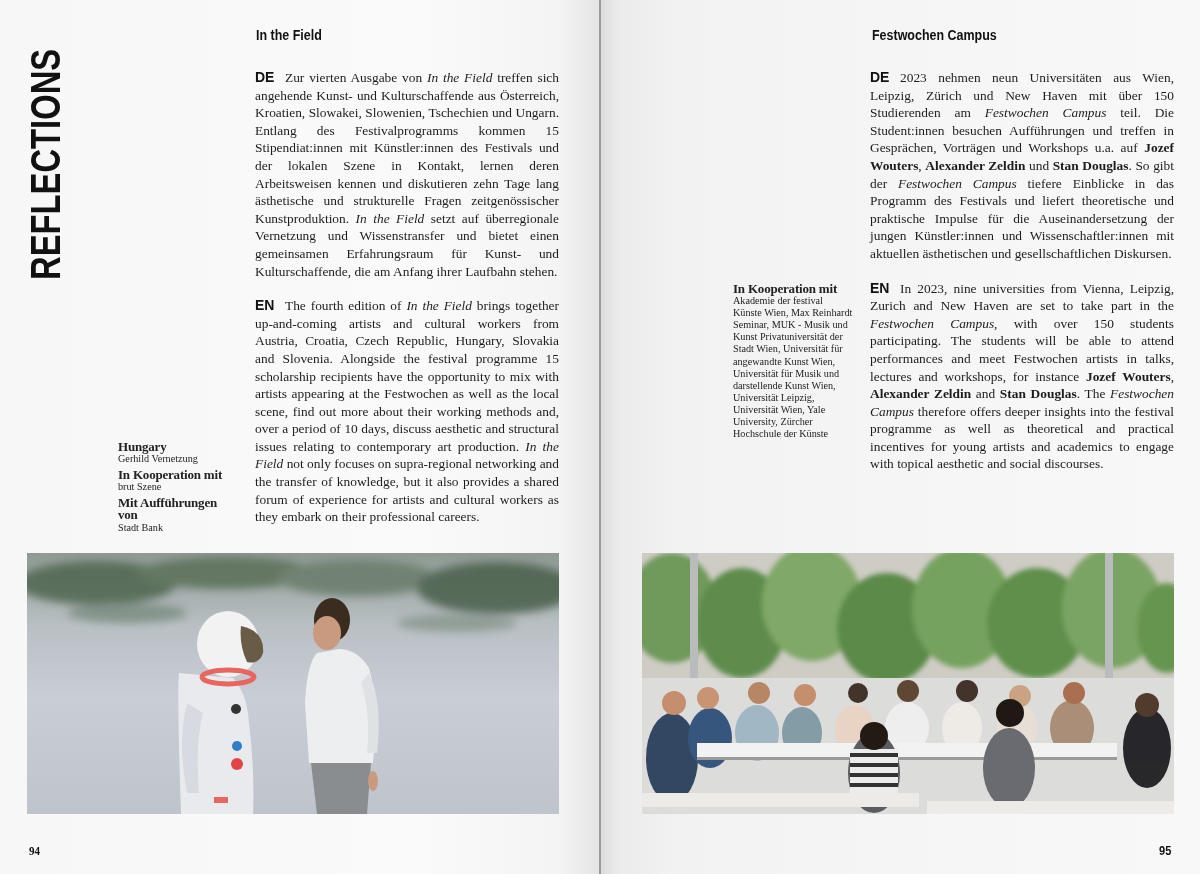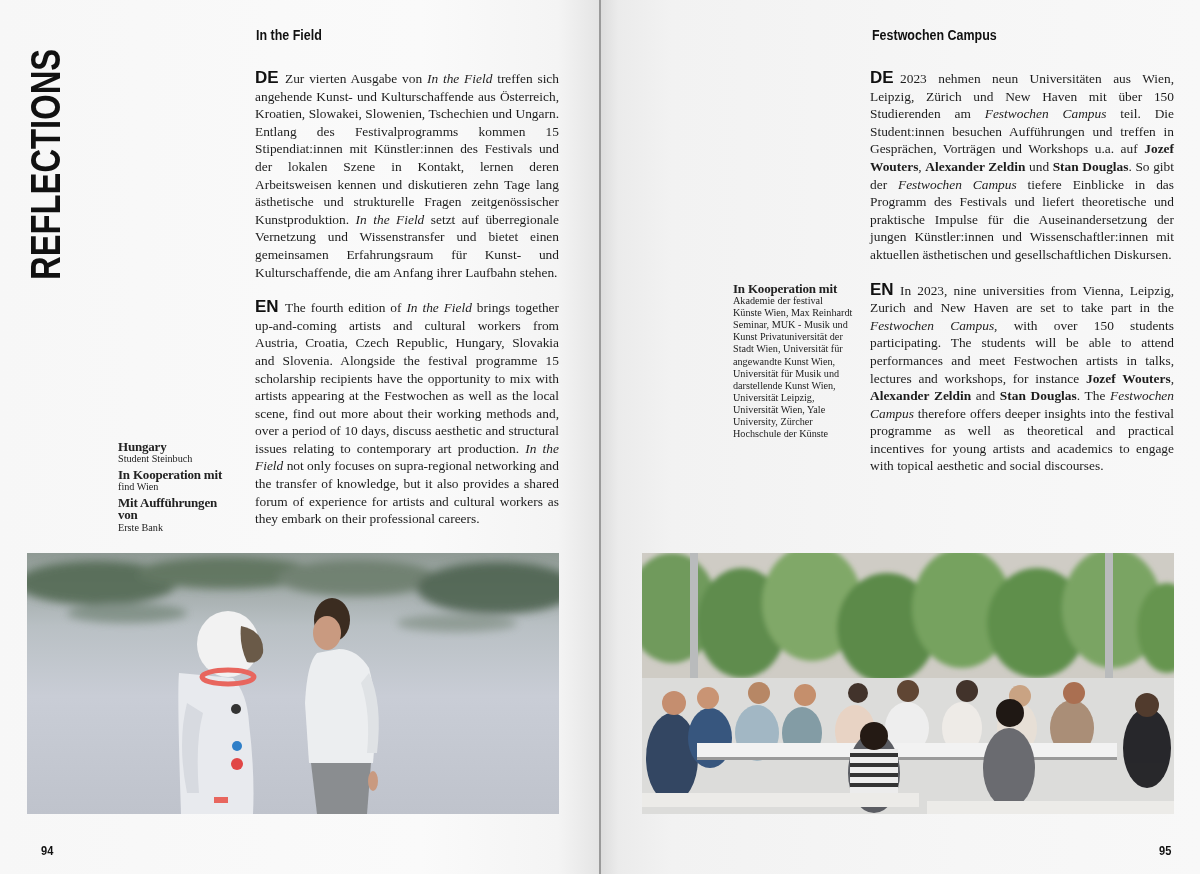--- a/index.html
+++ b/index.html
@@ -25,21 +25,21 @@
     position: absolute; font-family: "Liberation Sans", sans-serif; font-weight: bold;
     font-size: 14.5px; color: #111; white-space: nowrap;
   }
   .article-title span { display: inline-block; transform: scaleX(0.86); transform-origin: left center; }
 
   .body-text {
     position: absolute; font-size: 13.4px; line-height: 17.6px; text-align: justify; color: #1c1c1c;
   }
   .body-text p { margin-bottom: 17px; }
   .lang {
-    font-family: "Liberation Sans", sans-serif; font-weight: bold; font-size: 17px;
+    font-family: "Liberation Sans", sans-serif; font-weight: bold; font-size: 14px;
     display: inline-block; width: 30px; color: #111;
   }
   .body-text i { font-style: italic; }
   .body-text b { font-weight: bold; }
 
   .meta { position: absolute; font-size: 10.2px; line-height: 12.1px; color: #222; }
   .meta-label {
     font-family: Liberation Serif, serif; font-weight: bold; font-size: 13px;
     display: block; margin-top: 4px; letter-spacing: -0.2px;
   }
@@ -74,25 +74,25 @@
   <p>
     <span class="lang">DE</span><span class="rich"><span>Zur vierten Ausgabe von </span><i>In the Field</i><span> treffen sich angehende Kunst- und Kulturschaffende aus Österreich, Kroatien, Slowakei, Slowenien, Tschechien und Ungarn. Entlang des Festivalprogramms kommen 15 Stipendiat:innen mit Künstler:innen des Festivals und der lokalen Szene in Kontakt, lernen deren Arbeitsweisen kennen und diskutieren zehn Tage lang ästhetische und strukturelle Fragen zeitgenössischer Kunstproduktion. </span><i>In the Field</i><span> setzt auf überregionale Vernetzung und Wissenstransfer und bietet einen gemeinsamen Erfahrungsraum für Kunst- und Kulturschaffende, die am Anfang ihrer Laufbahn stehen.</span></span>
   </p>
   <p>
     <span class="lang">EN</span><span class="rich"><span>The fourth edition of </span><i>In the Field</i><span> brings together up-and-coming artists and cultural workers from Austria, Croatia, Czech Republic, Hungary, Slovakia and Slovenia. Alongside the festival programme 15 scholarship recipients have the opportunity to mix with artists appearing at the Festwochen as well as the local scene, find out more about their working methods and, over a period of 10 days, discuss aesthetic and structural issues relating to contemporary art production. </span><i>In the Field</i><span> not only focuses on supra-regional networking and the transfer of knowledge, but it also provides a shared forum of experience for artists and cultural workers as they embark on their professional careers.</span></span>
   </p>
 </div>
 
 <div class="meta" style="left:118px; top:441px; width:120px;">
   <span class="meta-label">Hungary</span>
-  <span class="meta-value">Student Steinbuch</span>
+  <span class="meta-value">Gerhild Vernetzung</span>
   <span class="meta-label">In Kooperation mit</span>
-  <span class="meta-value">find Wien</span>
+  <span class="meta-value">brut Szene</span>
   <span class="meta-label">Mit Aufführungen von</span>
-  <span class="meta-value">Erste Bank</span>
+  <span class="meta-value">Stadt Bank</span>
 </div>
 
 <div class="photo" style="left:27px; top:553px; width:532px; height:261px;" aria-label="Person in a white astronaut costume and helmet facing a man in a white shirt, in front of a lake reflecting trees">
   <svg viewBox="0 0 532 261" preserveAspectRatio="none">
     <defs>
       <linearGradient id="lake" x1="0" y1="0" x2="0" y2="1">
         <stop offset="0" stop-color="#8f9a94"></stop>
         <stop offset="0.28" stop-color="#b9c0c4"></stop>
         <stop offset="0.55" stop-color="#c9cdd6"></stop>
         <stop offset="1" stop-color="#bfc3cc"></stop>
@@ -127,21 +127,21 @@
       <ellipse cx="305" cy="67" rx="18" ry="22" fill="#3b2c20"></ellipse>
       <ellipse cx="300" cy="80" rx="14" ry="17" fill="#c99a80"></ellipse>
       <path d="M290 100 Q280 110 278 150 L282 210 L346 210 Q352 150 342 115 Q330 96 312 96 Z" fill="#eceef0"></path>
       <path d="M284 210 L290 261 L340 261 L344 210 Z" fill="#8a8d90"></path>
       <path d="M342 120 Q356 150 350 200 L340 200 Q344 160 334 130 Z" fill="#dfe2e5"></path>
       <ellipse cx="346" cy="228" rx="5" ry="10" fill="#c99a80"></ellipse>
     </g>
   </svg>
 </div>
 
-<div class="page-num" style="left:40px;">
+<div class="page-num" style="left:28px;font-family:Liberation Serif, serif;">
   <span>94</span>
 </div>
 
 <div class="article-title" style="left:872px; top:27px;">
   <span>Festwochen Campus</span>
 </div>
 
 <div class="body-text" style="left:870px; top:69px; width:304px;">
   <p>
     <span class="lang">DE</span><span class="rich"><span>2023 nehmen neun Universitäten aus Wien, Leipzig, Zürich und New Haven mit über 150 Studierenden am </span><i>Festwochen Campus</i><span> teil. Die Student:innen besuchen Aufführungen und treffen in Gesprächen, Vorträgen und Workshops u.a. auf </span><b>Jozef Wouters</b><span>, </span><b>Alexander Zeldin</b><span> und </span><b>Stan Douglas</b><span>. So gibt der </span><i>Festwochen Campus</i><span> tiefere Einblicke in das Programm des Festivals und liefert theoretische und praktische Impulse für die Auseinandersetzung der jungen Künstler:innen und Wissenschaftler:innen mit aktuellen ästhetischen und gesellschaftlichen Diskursen.</span></span>

